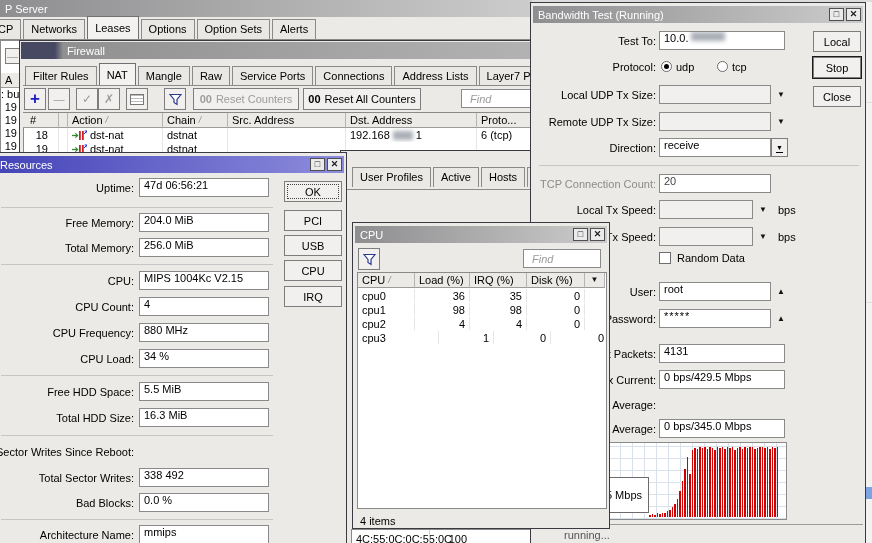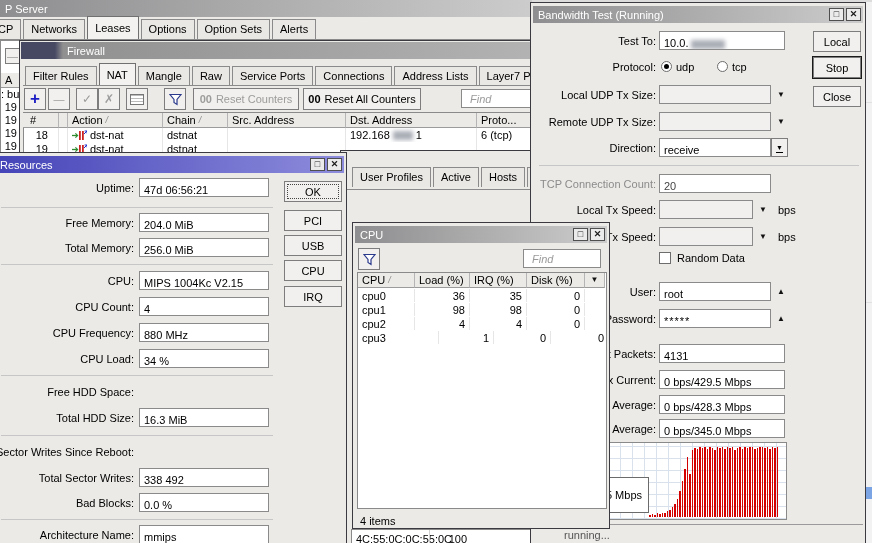--- a/index.html
+++ b/index.html
@@ -11,21 +11,21 @@
   .tb.act{background:linear-gradient(90deg,#4544b8,#8d8cdc)}
   .tb.inact{background:linear-gradient(90deg,#8e8e90,#cccccc)}
   .sp{flex:1}
   .tbb{width:15px;height:13px;background:#ebebeb;border:1px solid #4f4f4f;color:#1a1a1a;font-size:9px;
        line-height:10px;text-align:center;margin-left:2px;flex:none;box-sizing:border-box}
   .btn{position:absolute;box-sizing:border-box;display:flex;align-items:center;justify-content:center;
        background:#f1f0ee;border:1px solid #7d7d7d;font-size:11px}
   .btn.focus{outline:1px dotted #444;outline-offset:-4px}
   .btn.def{box-shadow:0 0 0 1px #1a1a1a}
   .btn.dis{color:#9c9c9c}
-  .fld{position:absolute;box-sizing:border-box;display:flex;align-items:flex-end;background:#fff;
+  .fld{position:absolute;box-sizing:border-box;display:flex;align-items:flex-start;background:#fff;
        border:1px solid #8a8a8a;padding:0 4px;white-space:nowrap;overflow:hidden}
   .fld.dis{background:#f1f0ee}
   .lab{position:absolute;text-align:right;white-space:nowrap;overflow:hidden}
   .lab.gray{color:#8b8b8b}
   .tabs{position:absolute;display:flex;align-items:flex-end;gap:2px}
   .tab{box-sizing:border-box;height:20px;padding:3px 7px 0;background:#eae8e5;border:1px solid #8a8a8a;
        border-bottom:none;white-space:nowrap}
   .tab.on{height:23px;background:#f3f2f0;padding-top:5px;border-color:#707070}
   .tabline{position:absolute;height:1px;background:#8a8a8a}
   .hrow,.trow{position:absolute;display:flex}
@@ -282,23 +282,20 @@
     <div class="fld" style="left:128px;top:341px;width:126px;height:19px">
       <span>4131</span>
     </div>
 
     <div class="lab" style="left:0;top:371px;width:125px">Tx/Rx Current:</div>
     <div class="fld" style="left:128px;top:367px;width:126px;height:19px">
       <span>0 bps/429.5 Mbps</span>
     </div>
 
     <div class="lab" style="left:0;top:396px;width:125px">Tx/Rx 10s Average:</div>
-    <div class="fld" style="left:128px;top:392px;width:126px;height:19px">
-      <span>0 bps/428.3 Mbps</span>
-    </div>
 
     <div class="lab" style="left:0;top:420px;width:125px">Tx/Rx Total Average:</div>
     <div class="fld" style="left:128px;top:416px;width:126px;height:19px">
       <span>0 bps/345.0 Mbps</span>
     </div>
 
     <div class="graph" style="left:76px;top:439px;width:180px;height:78px">
       <div class="bars">
           <div class="bar" style="background: rgb(212, 0, 0); height: 2px;"></div>
           <div class="bar" style="background: rgb(212, 0, 0); height: 3px;"></div>
@@ -457,20 +454,23 @@
     <div class="fld" style="left:146px;top:170px;width:130px;height:19px">
         <span>880 MHz</span>
       </div>
     <div class="lab" style="left:0;top:200px;width:141px">CPU Load:</div>
     <div class="fld" style="left:146px;top:196px;width:130px;height:19px">
         <span>34 %</span>
       </div>
     <div class="sepl" style="left:8px;top:222px;width:272px"></div>
 
     <div class="lab" style="left:0;top:233px;width:141px">Free HDD Space:</div>
+    <div class="fld" style="left:146px;top:229px;width:130px;height:19px">
+        <span>5.5 MiB</span>
+      </div>
     <div class="lab" style="left:0;top:259px;width:141px">Total HDD Size:</div>
     <div class="fld" style="left:146px;top:255px;width:130px;height:19px">
         <span>16.3 MiB</span>
       </div>
     <div class="sepl" style="left:8px;top:282px;width:272px"></div>
 
     <div class="lab" style="left:0;top:293px;width:141px">Sector Writes Since Reboot:</div>
     <div class="lab" style="left:0;top:319px;width:141px">Total Sector Writes:</div>
     <div class="fld" style="left:146px;top:315px;width:130px;height:19px">
         <span>338 492</span>

